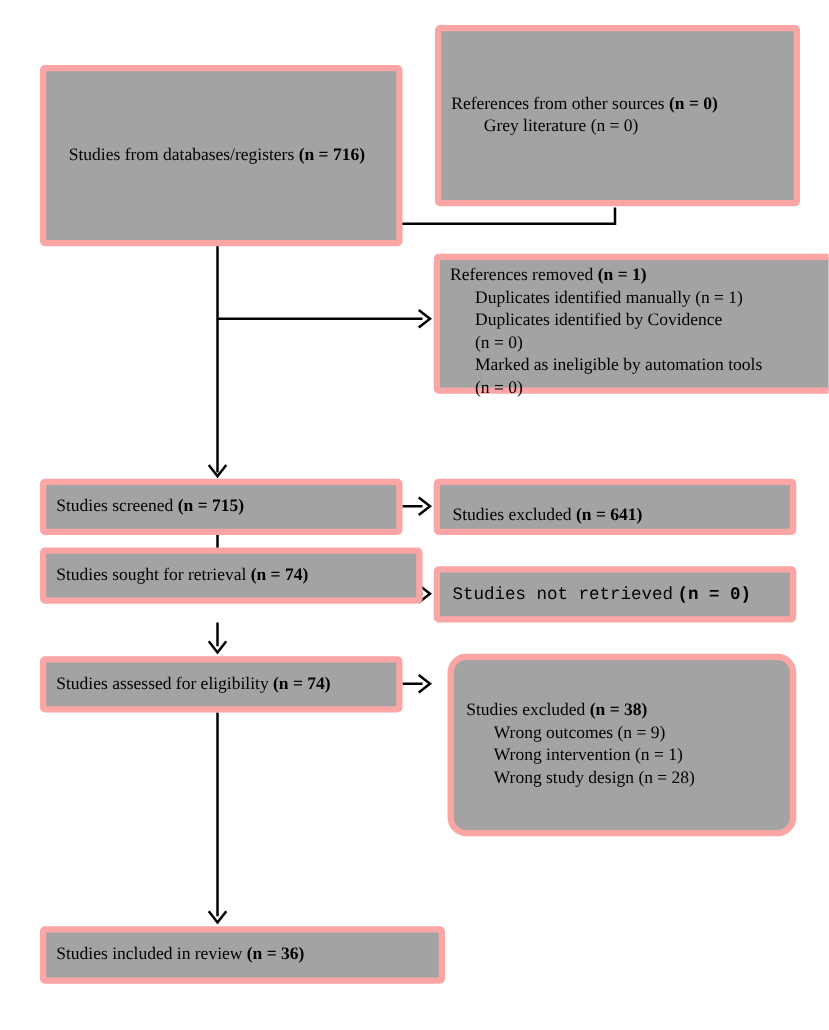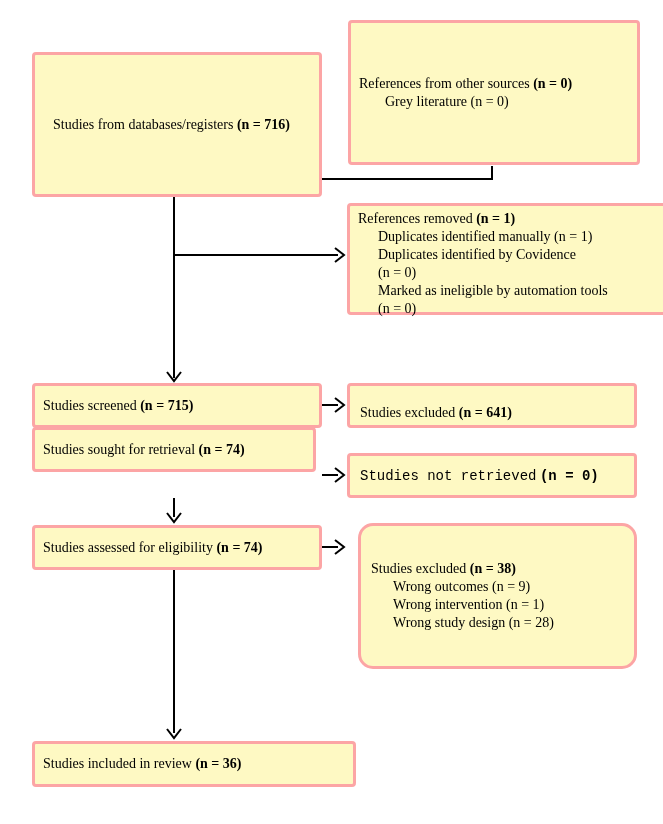--- a/index.html
+++ b/index.html
@@ -9,41 +9,41 @@
     height: 824px;
     background: #ffffff;
     font-family: "Liberation Serif", serif;
     font-size: 14px;
     color: #000000;
     overflow: hidden;
   }
   .box {
     position: absolute;
     box-sizing: border-box;
-    border: 3px solid #fca5a5;
+    border: 5px solid #fca5a5;
     border-radius: 4px;
-    background: #fef9c3;
+    background: #a3a3a3;
     display: flex;
     flex-direction: column;
     justify-content: center;
   }
   .box .line { line-height: 18px; }
   .box .sub  { line-height: 18px; }
   .n { font-weight: bold; margin-left: 0.25em; }
   .top-align { justify-content: flex-start; }
 
   
   .b-databases   { left: 32px;  top: 20px;  width: 290px; height: 145px; padding: 0 6px 0 18px; margin-top: 32px; }
   .b-other       { left: 348px; top: 20px;  width: 292px; height: 145px; padding: 0 4px 0 8px; }
   .b-other .sub  { padding-left: 26px; }
   .b-removed     { left: 347px; top: 203px; width: 350px; height: 112px; padding: 4px 4px 0 8px; }
   .b-removed .sub{ padding-left: 20px; }
   .b-screened    { left: 32px;  top: 383px; width: 290px; height: 45px;  padding: 0 4px 0 8px; }
   .b-excluded641 { left: 347px; top: 383px; width: 290px; height: 45px;  padding: 15px 4px 0 10px; }
-  .b-sought      { left: 32px;  top: 427px; width: 284px; height: 45px;  padding: 0 4px 0 8px; justify-content: center; }
+  .b-sought      { left: 32px;  top: 438px; width: 306px; height: 45px;  padding: 0 4px 0 8px; justify-content: center; }
   .b-notretr     { left: 347px; top: 453px; width: 290px; height: 45px;  padding: 0 4px 0 10px; font-family: Liberation Mono, monospace; }
   .b-assessed    { left: 32px;  top: 525px; width: 290px; height: 45px;  padding: 0 4px 0 8px; }
   .b-excluded38  { left: 358px; top: 523px; width: 279px; height: 146px; padding: 0 4px 0 10px; border-radius: 15px; }
   .b-excluded38 .sub { padding-left: 22px; }
   .b-included    { left: 32px;  top: 741px; width: 324px; height: 46px;  padding: 0 4px 0 8px; }
 
   svg.connectors {
     position: absolute;
     left: 0; top: 0;
     width: 663px; height: 824px;

